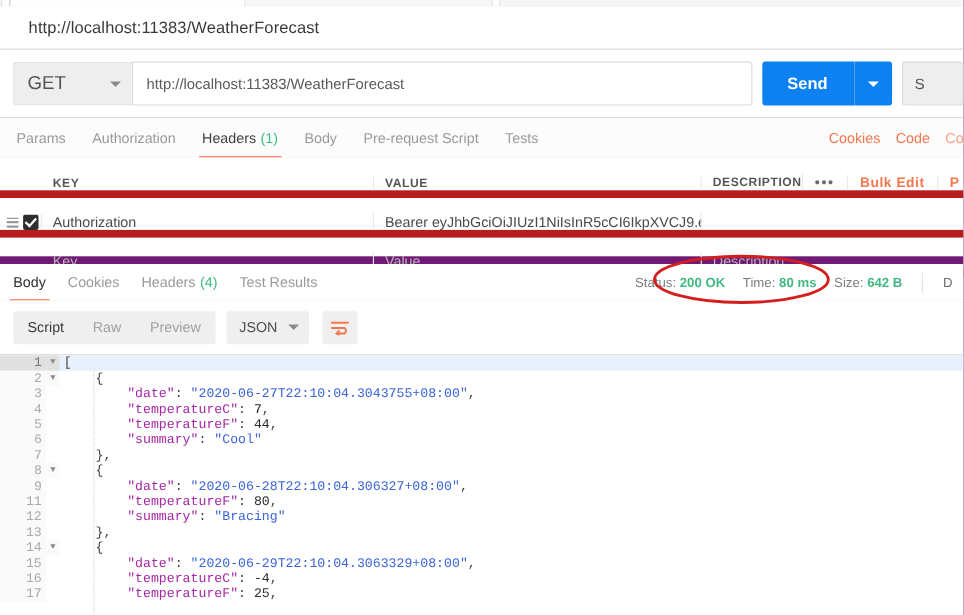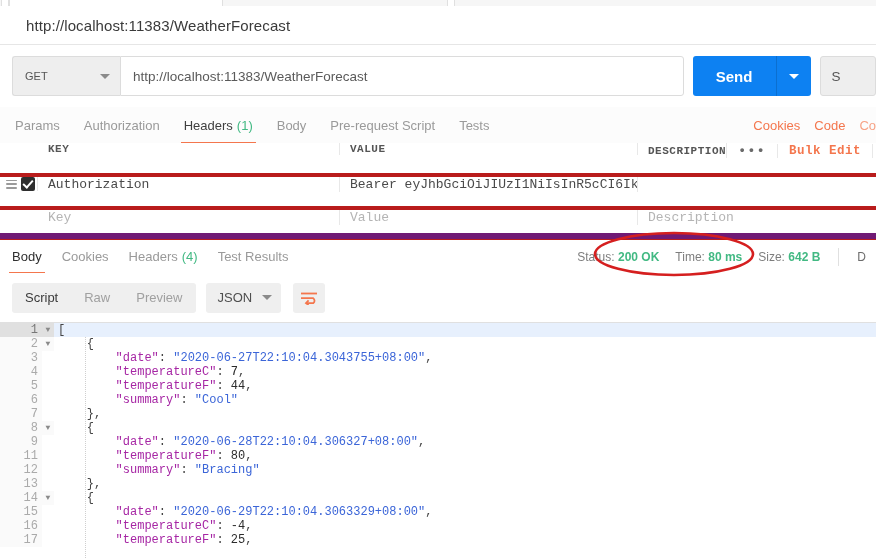--- a/index.html
+++ b/index.html
@@ -54,21 +54,21 @@
   }
   .method-select {
     margin-left: 12px;
     width: 115px; height: 40px;
     background: #eeeeee;
     border: 1px solid #dcdcdc; border-right: none;
     border-radius: 3px 0 0 3px;
     display: flex; align-items: center; justify-content: space-between;
     padding: 0 10px 0 12px;
     box-sizing: border-box;
-    font-size: 11px; color: #555;
+    font-size: 17px; color: #555;
     cursor: pointer;
   }
   .caret-down {
     width: 0; height: 0;
     border-left: 5px solid transparent;
     border-right: 5px solid transparent;
     border-top: 5px solid #8a8a8a;
   }
   .url-input {
     width: 608px; height: 40px;
@@ -145,23 +145,22 @@
   .reqtabs .rightlinks span { cursor: pointer; white-space: nowrap; }
   .reqtabs .rightlinks .faded { color: #f7a285; }
 
   
   .hdr-table {
     position: absolute; left: 0; top: 143px; width: 876px; height: 90px;
     background: #fff;
     font-size: 13px;
   }
   .hdr-row {
-    display: flex; height: 29px; align-items: flex-start;
-    border-bottom: 4px solid #b91c1c;
-    font-family: Liberation Mono, monospace;
+    display: flex; height: 29px; align-items: flex-end;
+    border-bottom: 7px solid #b91c1c;
   }
   .hdr-row.head { height: 30px; }
   .cell {
     display: flex; align-items: center;
     border-right: 1px solid #e8e8e8;
     box-sizing: border-box;
     padding-left: 10px;
     overflow: hidden; white-space: nowrap;
   }
   .c-gutter { width: 38px; padding-left: 6px; gap: 4px; border-right: 1px solid #e8e8e8; }

